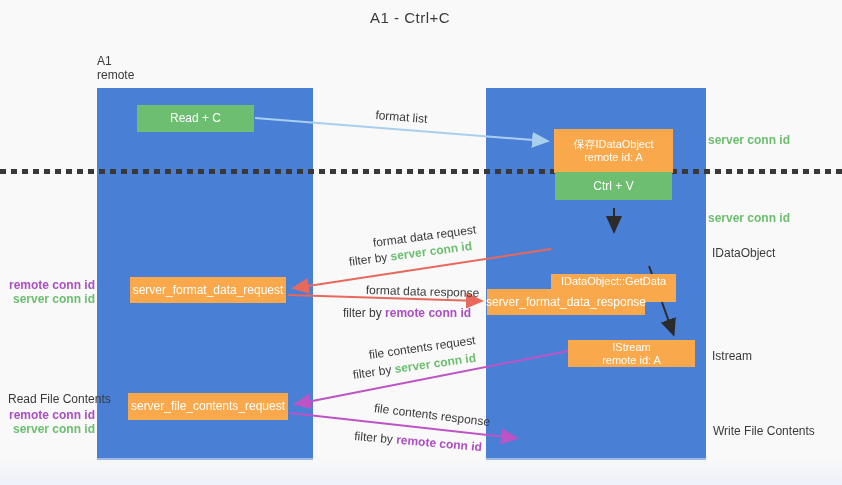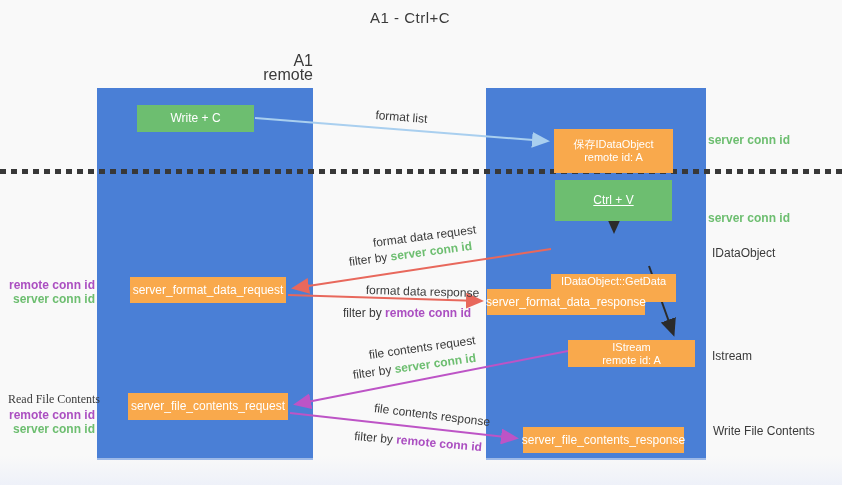--- a/index.html
+++ b/index.html
@@ -11,21 +11,21 @@
   .abs { position:absolute; }
   .title {
     left:370px; top:7px; font-size:15px; line-height:21px; color:#3a3a3a;
     letter-spacing:0.5px;
   }
   .lane {
     background:#4a7fd6; border-bottom:2px solid #9db9e8;
   }
   .lane-left { left:97px; top:88px; width:216px; height:370px; }
   .lane-right { left:486px; top:88px; width:220px; height:370px; }
-  .lane-header { font-size:16px; line-height:14px; color:#3a3a3a; text-align:right; }
+  .lane-header { font-size:12px; line-height:14px; color:#3a3a3a; text-align:left; }
   .lane-header-left { left:97px; top:54px; width:216px; }
   .lane-header-right { left:486px; top:54px; width:220px; }
   .node {
     display:flex; align-items:center; justify-content:center; flex-direction:column;
     color:#ffffff; font-size:12px; line-height:13px; text-align:center;
     box-sizing:border-box;
   }
   .green { background:#6dbe70; }
   .orange { background:#f9a94c; }
   .divider {
@@ -78,29 +78,29 @@
     <line x1="255" y1="118" x2="546" y2="141" stroke="#a9cfef" stroke-width="2" marker-end="url(#arr-blue)"></line>
     <line x1="614" y1="208" x2="614" y2="230" stroke="#2b2b2b" stroke-width="2" marker-end="url(#arr-black)"></line>
     <line x1="649" y1="266" x2="673" y2="333" stroke="#2b2b2b" stroke-width="2" marker-end="url(#arr-black)"></line>
     <line x1="551" y1="249" x2="295" y2="288" stroke="#e8685c" stroke-width="2" marker-end="url(#arr-red)"></line>
     <line x1="288" y1="295" x2="480" y2="301" stroke="#e8685c" stroke-width="2" marker-end="url(#arr-red)"></line>
     <line x1="568" y1="351" x2="297" y2="404" stroke="#bd54c6" stroke-width="2" marker-end="url(#arr-magenta)"></line>
     <line x1="290" y1="413" x2="515" y2="438" stroke="#bd54c6" stroke-width="2" marker-end="url(#arr-magenta)"></line>
   </svg>
 
   <div class="abs node green" style="left:137px; top:105px; width:117px; height:27px;">
-    <span>Write + C</span>
+    <span>Read + C</span>
   </div>
 
   <div class="abs node orange" style="left:554px; top:129px; width:119px; height:44px; font-size:11px;">
     <span>保存IDataObject</span>
     <span>remote id: A</span>
   </div>
 
-  <div class="abs node green" style="left:555px; top:180px; width:117px; height:41px;text-decoration:underline;">
+  <div class="abs node green" style="left:555px; top:172px; width:117px; height:28px;">
     <span>Ctrl + V</span>
   </div>
 
   <div class="abs node orange" style="left:551px; top:238px; width:125px; height:28px; font-size:11px;margin-top:36px;">
     <span>IDataObject::GetData</span>
     <span>remote id: A</span>
   </div>
 
   <div class="abs node orange" style="left:487px; top:289px; width:158px; height:26px;">
     <span>server_format_data_response</span>
@@ -112,23 +112,20 @@
 
   <div class="abs node orange" style="left:568px; top:340px; width:127px; height:27px; font-size:11px;">
     <span>IStream</span>
     <span>remote id: A</span>
   </div>
 
   <div class="abs node orange" style="left:128px; top:393px; width:160px; height:27px;align-items:center;">
     <span>server_file_contents_request</span>
   </div>
 
-  <div class="abs node orange" style="left:523px; top:427px; width:161px; height:26px;">
-    <span>server_file_contents_response</span>
-  </div>
 
   <div class="abs arrow-label lbl" style="left:376px; top:108px; transform:rotate(4.5deg);">format list</div>
 
   <div class="abs arrow-label lbl" style="left:372px; top:236px; transform:rotate(-7.5deg);">format data request</div>
   <div class="abs arrow-label lbl" style="left:348px; top:255px; transform:rotate(-7.5deg);">
     <span>filter by</span>
     <span class="green-text">server conn id</span>
   </div>
 
   <div class="abs arrow-label lbl" style="left:366px; top:283px; transform:rotate(1.5deg);">format data response</div>
@@ -152,19 +149,19 @@
   <div class="abs side-label green-text lbl" style="left:708px; top:133px;">server conn id</div>
   <div class="abs side-label green-text lbl" style="left:708px; top:211px;">server conn id</div>
   <div class="abs side-label lbl" style="left:712px; top:246px;">IDataObject</div>
   <div class="abs side-label lbl" style="left:712px; top:349px;">Istream</div>
   <div class="abs side-label lbl" style="left:713px; top:424px;">Write File Contents</div>
 
   <div class="abs side-label left-col lbl" style="left:0px; top:278px; width:95px;">
     <div class="purple-text">remote conn id</div>
     <div class="green-text">server conn id</div>
   </div>
-  <div class="abs side-label lbl" style="left:8px; top:392px;font-family:Liberation Serif, serif;">Read File Contents</div>
+  <div class="abs side-label lbl" style="left:8px; top:392px;">Read File Contents</div>
   <div class="abs side-label left-col lbl" style="left:0px; top:408px; width:95px;">
     <div class="purple-text">remote conn id</div>
     <div class="green-text">server conn id</div>
   </div>
 
 </div>
 
 </body></html>

